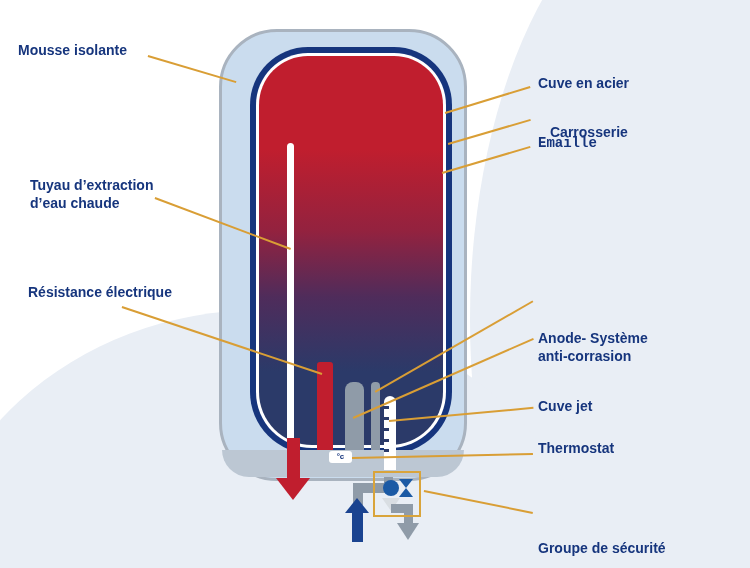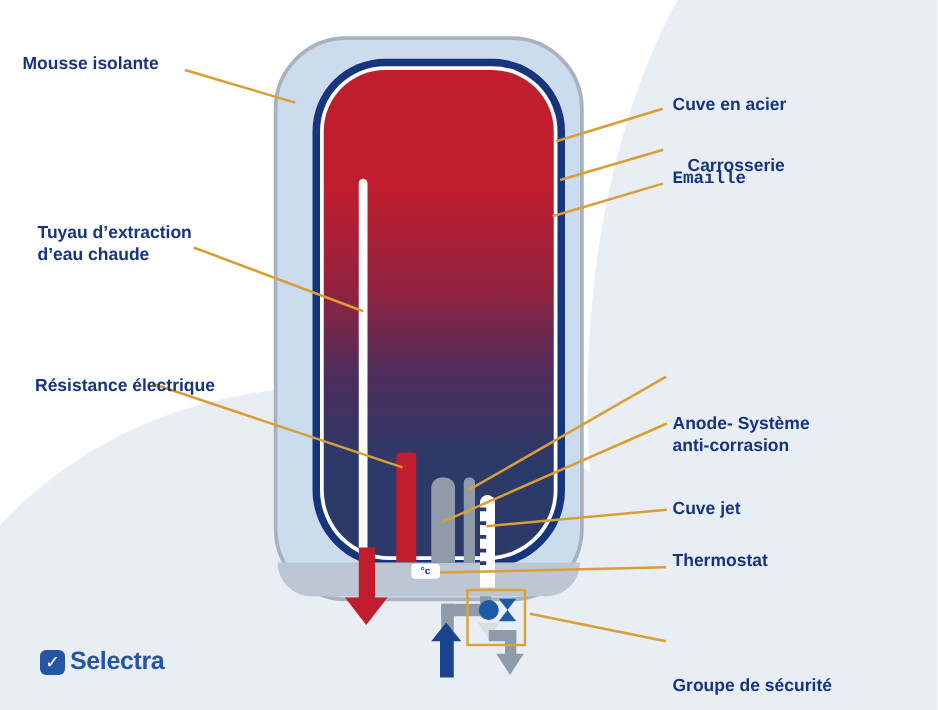--- a/index.html
+++ b/index.html
@@ -81,21 +81,21 @@
   .l-sonde{left:375px;top:391px;width:182px;transform:rotate(-29.9deg);}
   .l-anode{left:353px;top:417px;width:197px;transform:rotate(-23.7deg);}
   .l-brise{left:389px;top:420px;width:145px;transform:rotate(-5.2deg);}
   .l-thermostat{left:352px;top:457px;width:181px;transform:rotate(-1.3deg);}
   .l-groupe{left:424px;top:490px;width:111px;transform:rotate(11.4deg);}
 
   
   .label{position:absolute;color:#16357D;font-weight:bold;font-size:14px;line-height:17.5px;white-space:nowrap;}
   .lb-mousse{left:18px;top:42px;}
   .lb-tuyau{left:30px;top:177px;}
-  .lb-resistance{left:28px;top:284px;margin-top:16px;}
+  .lb-resistance{left:28px;top:284px;}
   .lb-cuve{left:538px;top:75px;}
   .lb-carrosserie{left:538px;top:124px;margin-left:12px;}
   .lb-emaille{left:538px;top:135px;font-family:Liberation Mono, monospace;}
   .lb-sonde{left:538px;top:289px;}
   .lb-anode{left:538px;top:330px;}
   .lb-brise{left:538px;top:398px;}
   .lb-thermostat{left:538px;top:440px;}
   .lb-groupe{left:538px;top:500px;margin-top:40px;}
 
   
@@ -180,18 +180,14 @@
   <div class="label lb-carrosserie">Carrosserie</div>
   <div class="label lb-emaille">Emaille</div>
   <div class="label lb-anode">
     <span>Anode- Système</span><br>
     <span>anti-corrasion</span>
   </div>
   <div class="label lb-brise">Cuve jet</div>
   <div class="label lb-thermostat">Thermostat</div>
   <div class="label lb-groupe">Groupe de sécurité</div>
 
-  <div class="logo">
-    <span class="logo-check"></span>
-    <span class="logo-text">Selectra</span>
-  </div>
 
 </div>
 
 </body></html>

